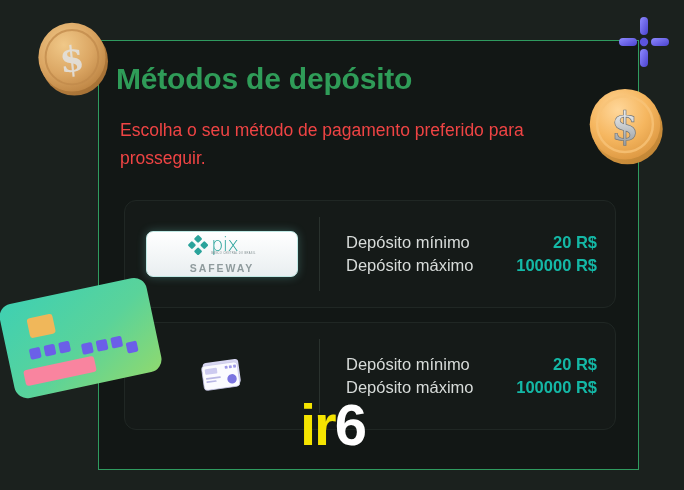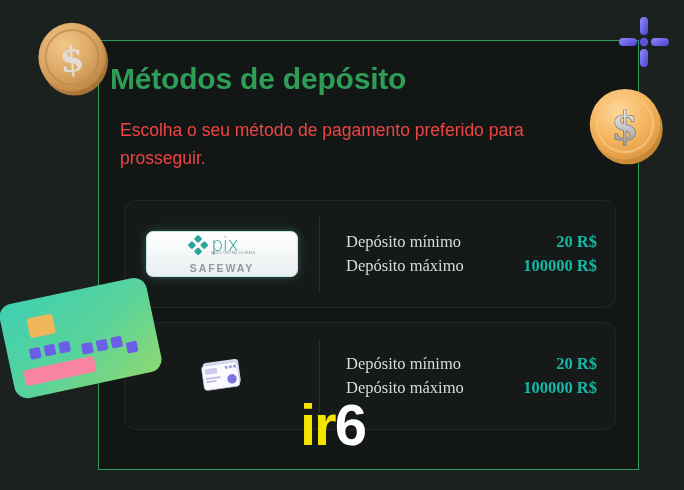--- a/index.html
+++ b/index.html
@@ -24,21 +24,21 @@
     width: 541px;
     height: 430px;
     background: #121715;
     border: 1px solid #2f9b5f;
     z-index: 5;
   }
 
   
   #page-title {
     position: absolute;
-    left: 110px;
+    left: 116px;
     top: 62px;
     font-size: 30px;
     font-weight: 700;
     color: #2f9c58;
     letter-spacing: -0.2px;
     z-index: 12;
     white-space: nowrap;
   }
 
   #page-subtitle {
@@ -88,21 +88,20 @@
     height: 74px;
     background: #2a322e;
   }
 
   .method-info-cell {
     flex: 1;
     padding: 0 18px 0 26px;
     display: flex;
     flex-direction: column;
     gap: 4px;
-    font-family: Liberation Serif, serif;
   }
 
   .info-line {
     display: flex;
     justify-content: space-between;
     align-items: baseline;
     font-size: 16.5px;
   }
   .info-label { color: #d7dbd9; font-weight: 400; }
   .info-value { color: #14b8a6; font-weight: 700; }

